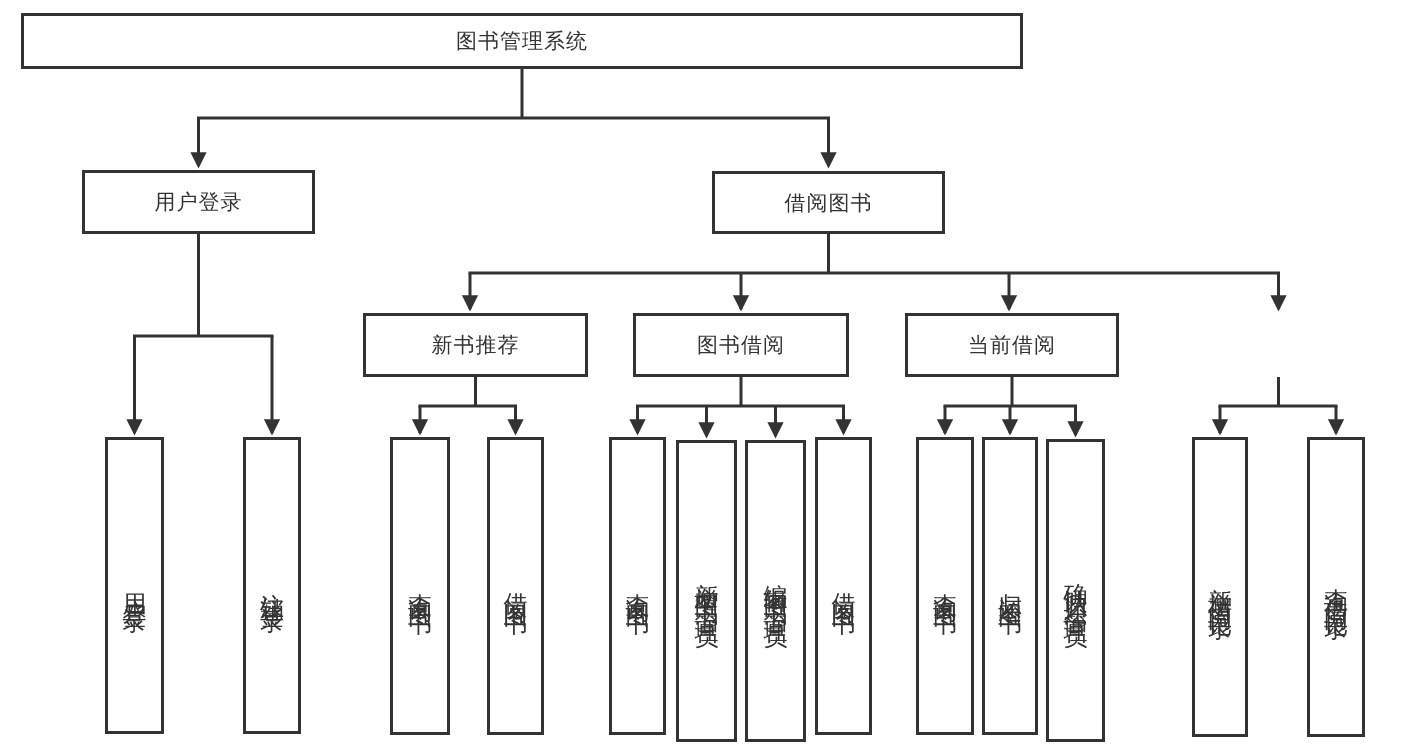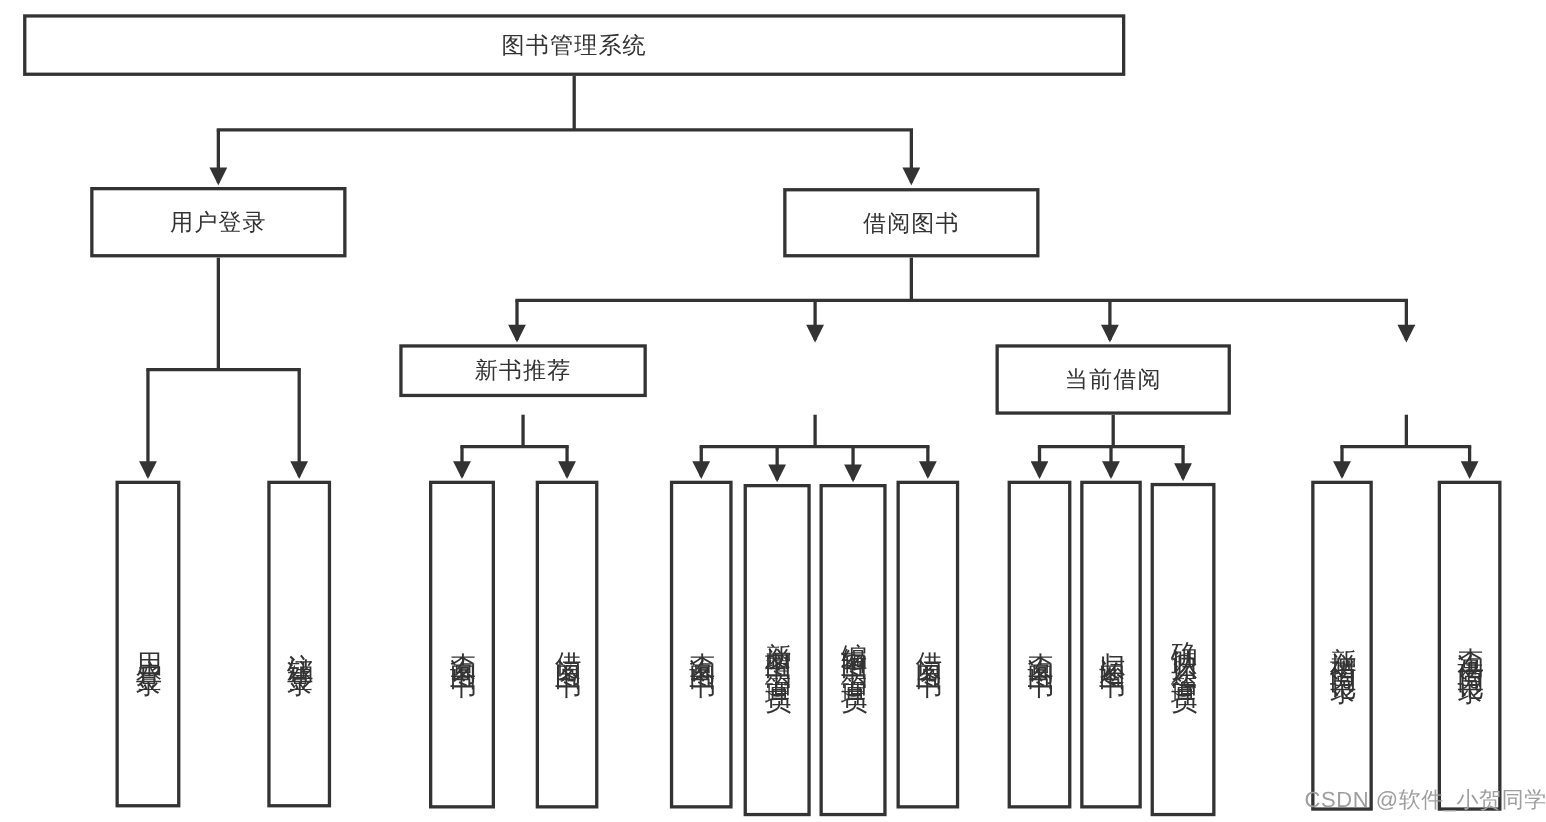--- a/index.html
+++ b/index.html
@@ -82,22 +82,25 @@
     <span>图书管理系统</span>
   </div>
 
   <div class="node h" style="left:82px;top:170px;width:233px;height:64px">
     <span>用户登录</span>
   </div>
   <div class="node h" style="left:712px;top:171px;width:233px;height:63px">
     <span>借阅图书</span>
   </div>
 
-  <div class="node h" style="left:363px;top:313px;width:225px;height:48px">
+  <div class="node h" style="left:363px;top:313px;width:225px;height:64px">
     <span>新书推荐</span>
+  </div>
+  <div class="node h" style="left:633px;top:313px;width:216px;height:64px">
+    <span>图书借阅</span>
   </div>
   <div class="node h" style="left:905px;top:313px;width:214px;height:64px">
     <span>当前借阅</span>
   </div>
 
   <div class="node v" style="left:105px;top:437px;width:59px;height:297px">
     <span>用户登录</span>
   </div>
   <div class="node v" style="left:243px;top:437px;width:58px;height:297px">
     <span>注销登录</span>
@@ -133,15 +136,14 @@
     <span>确认归还（管理员）</span>
   </div>
 
   <div class="node v" style="left:1192px;top:437px;width:56px;height:300px">
     <span>新增借阅记录</span>
   </div>
   <div class="node v" style="left:1307px;top:437px;width:58px;height:300px">
     <span>查询借阅记录</span>
   </div>
 
-  <div class="watermark">CSDN @软件_小贺同学</div>
 
 </div>
 
 </body></html>

